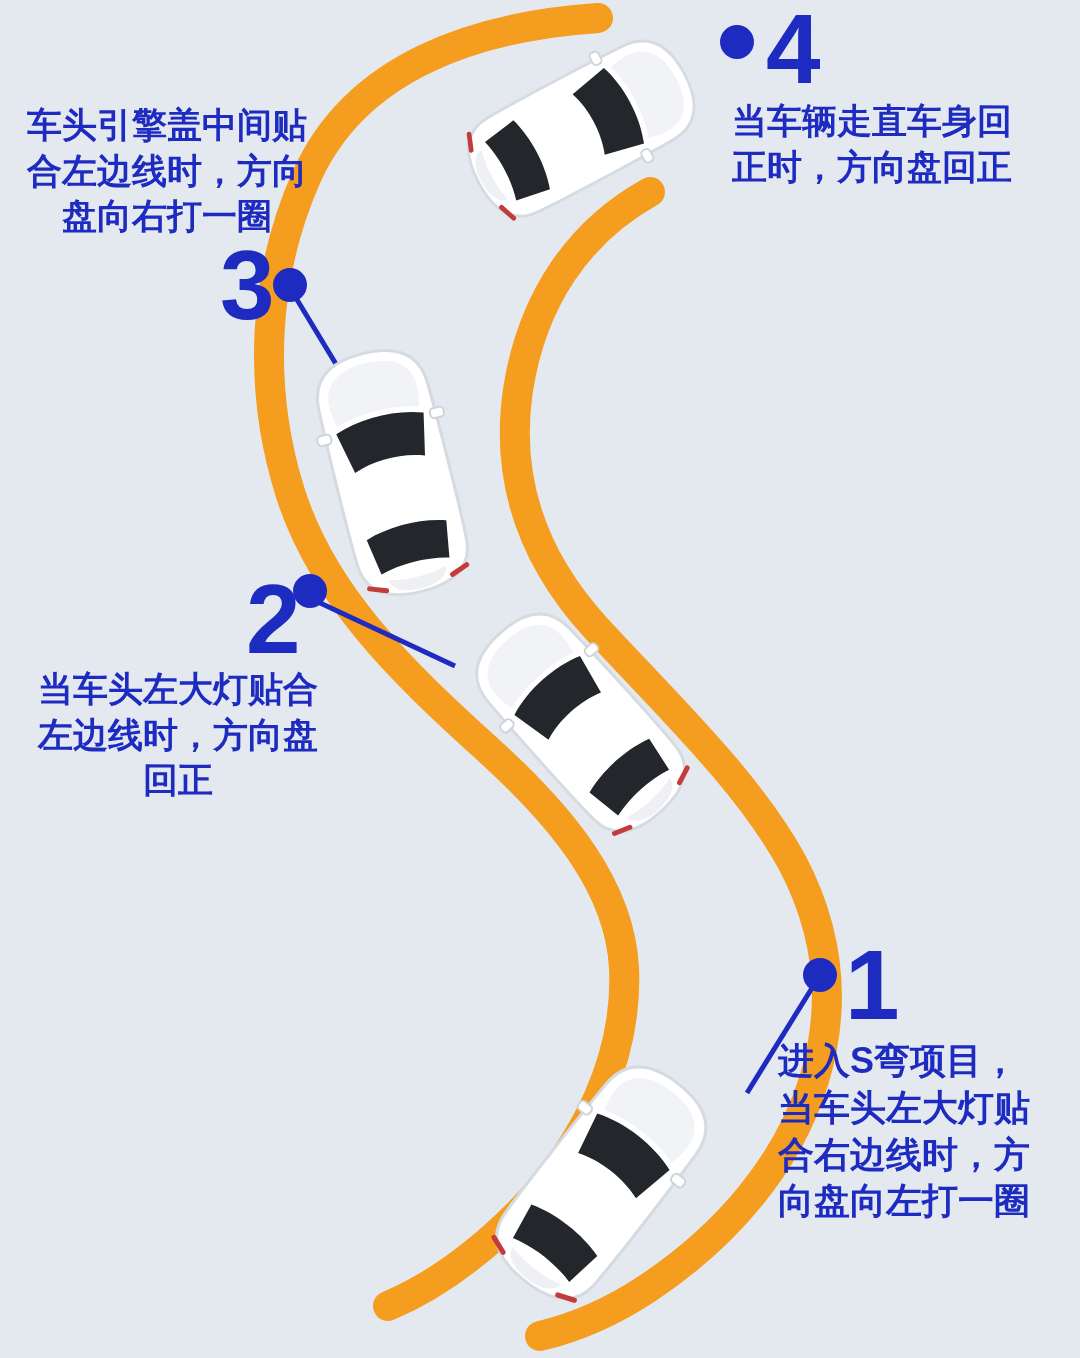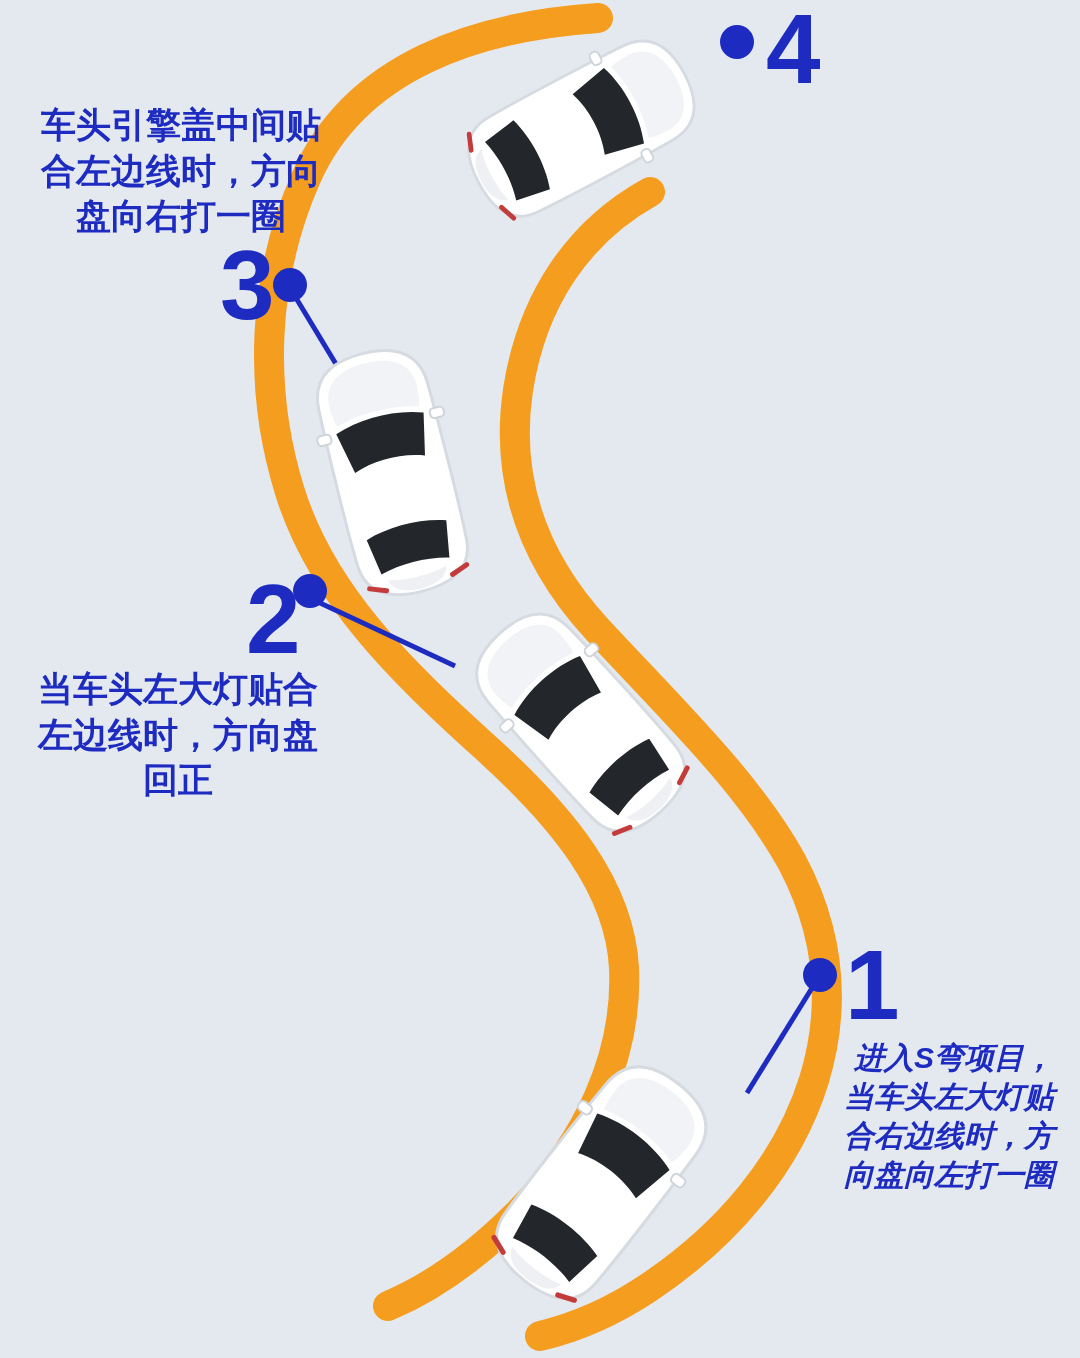--- a/index.html
+++ b/index.html
@@ -31,23 +31,23 @@
     font-weight:700;
     color:var(--blue);
     line-height:1.3;
     white-space:pre-line;
   }
   #num4{left:766px;top:0px;}
   #num3{left:220px;top:236px;}
   #num2{left:246px;top:570px;}
   #num1{left:845px;top:936px;}
   #note4{left:712px;top:98px;width:320px;text-align:center;}
-  #note3{left:26px;top:102px;width:310px;text-align:center;}
+  #note3{left:12px;top:102px;width:310px;text-align:center;}
   #note2{left:28px;top:666px;width:300px;text-align:center;}
-  #note1{left:778px;top:1038px;width:276px;text-align:right;font-size:30px;font-style:italic;}
+  #note1{left:778px;top:1038px;width:276px;text-align:left;font-size:36px;}
 </style>
 </head>
 <body>
 
 <div class="stage">
 
   <svg width="1080" height="1358" viewBox="0 0 1080 1358">
 
     <defs>
       <g id="car">
@@ -86,20 +86,22 @@
     <circle cx="290" cy="285" r="17" fill="#1d2bc1"></circle>
     <circle cx="310" cy="591" r="17" fill="#1d2bc1"></circle>
     <circle cx="820" cy="975" r="17" fill="#1d2bc1"></circle>
   </svg>
 
   <div class="num" id="num4">4</div>
   <div class="num" id="num3">3</div>
   <div class="num" id="num2">2</div>
   <div class="num" id="num1">1</div>
 
+  <div class="note" id="note4">当车辆走直车身回
+正时，方向盘回正</div>
   <div class="note" id="note3">车头引擎盖中间贴
 合左边线时，方向
 盘向右打一圈</div>
   <div class="note" id="note2">当车头左大灯贴合
 左边线时，方向盘
 回正</div>
   <div class="note" id="note1">进入S弯项目，
 当车头左大灯贴
 合右边线时，方
 向盘向左打一圈</div>

